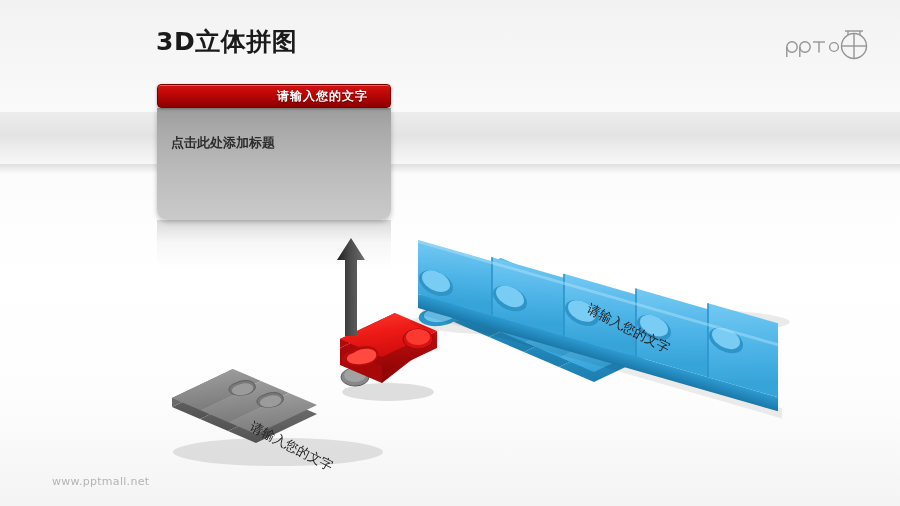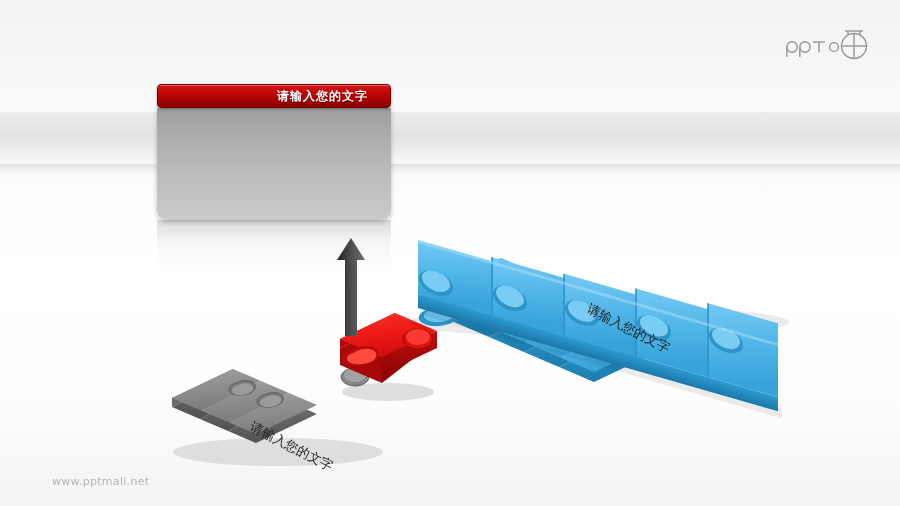--- a/index.html
+++ b/index.html
@@ -101,20 +101,21 @@
   }
 </style>
 </head>
 <body>
 
 <div class="slide">
 
   <div class="band"></div>
   <div class="band-shadow"></div>
 
+  <div class="title">3D立体拼图</div>
 
   <div class="logo">
     <svg width="96" height="36" viewBox="0 0 96 36" xmlns="http://www.w3.org/2000/svg">
       <g fill="none" stroke="#5a5a5a" stroke-width="1.4">
 
         <circle cx="8" cy="21" r="5.2"></circle>
         <line x1="2.8" y1="21" x2="2.8" y2="31"></line>
 
         <circle cx="21" cy="21" r="5.2"></circle>
         <line x1="15.8" y1="21" x2="15.8" y2="31"></line>
@@ -134,20 +135,21 @@
       </g>
     </svg>
   </div>
 
   <div class="banner">
     <span class="banner-text">请输入您的文字</span>
   </div>
 
   <div class="card-reflect"></div>
   <div class="card">
+    <div class="card-head">点击此处添加标题</div>
   </div>
 
   <div class="arrow">
     <svg width="36" height="100" viewBox="0 0 36 100" xmlns="http://www.w3.org/2000/svg">
       <defs>
         <linearGradient id="arrGrad" x1="0" y1="0" x2="1" y2="0">
           <stop offset="0%" stop-color="#1e1e1e"></stop>
           <stop offset="45%" stop-color="#4a4a4a"></stop>
           <stop offset="100%" stop-color="#6e6e6e"></stop>
         </linearGradient>

